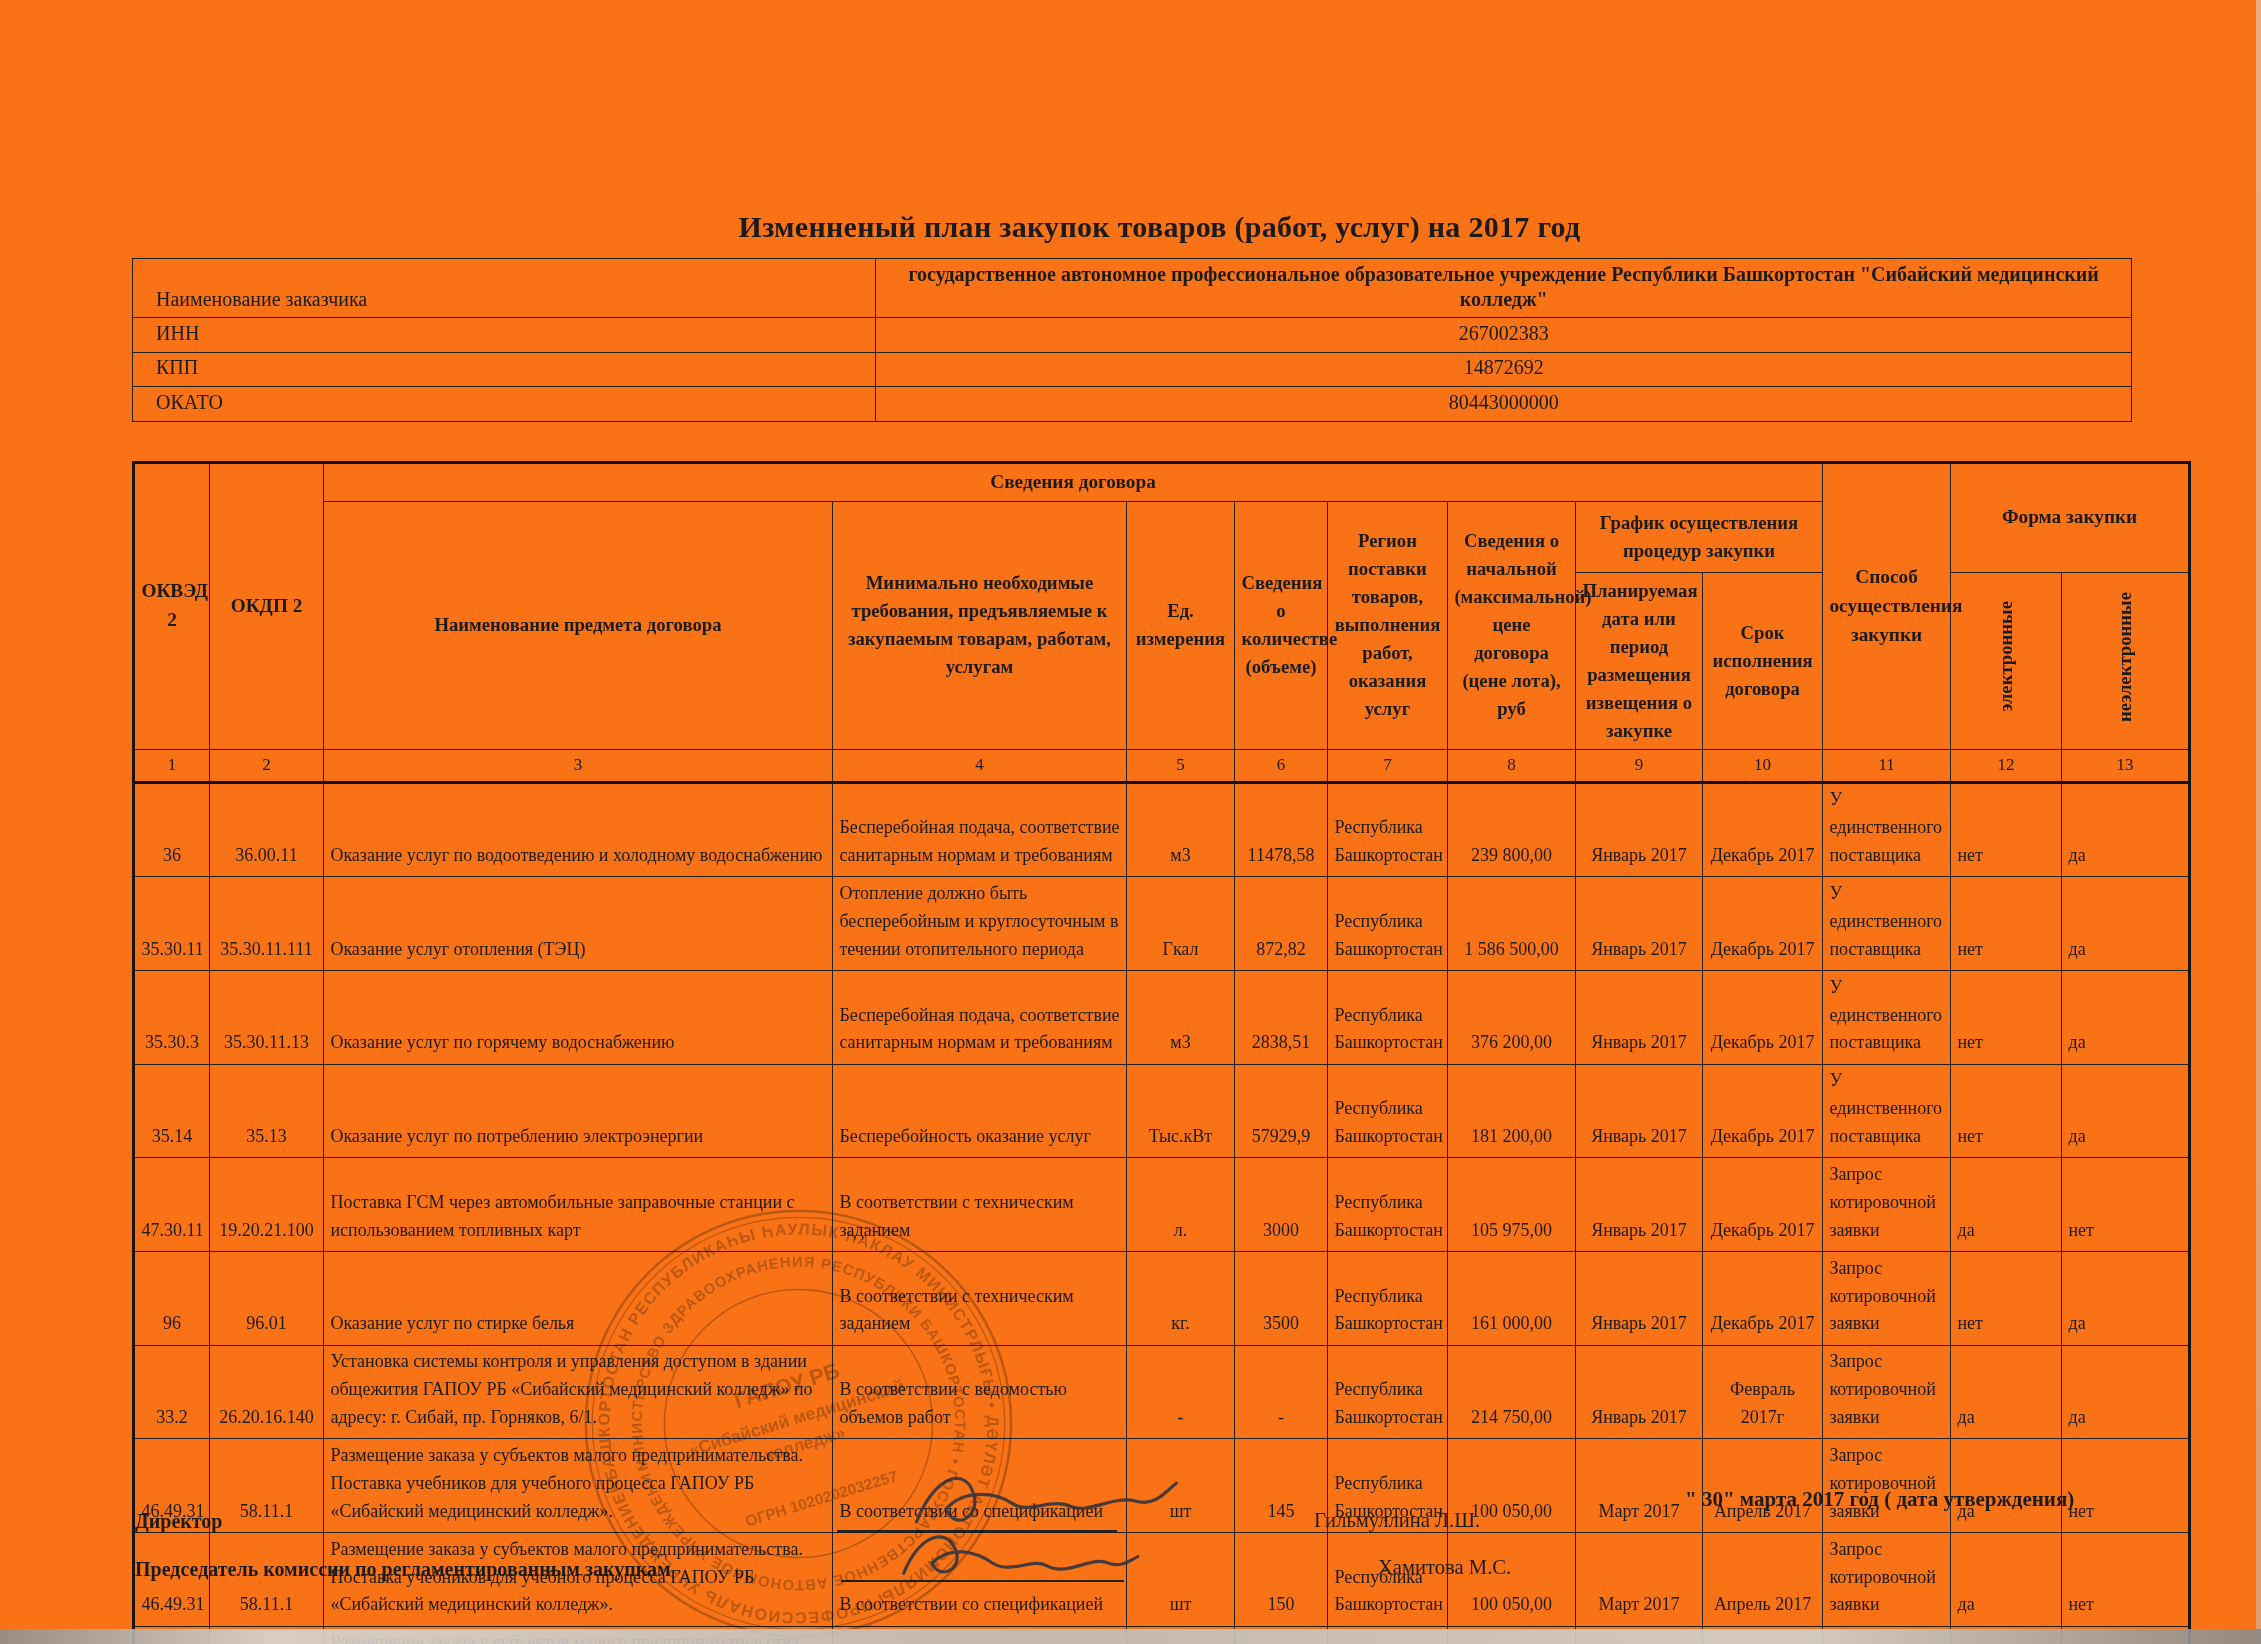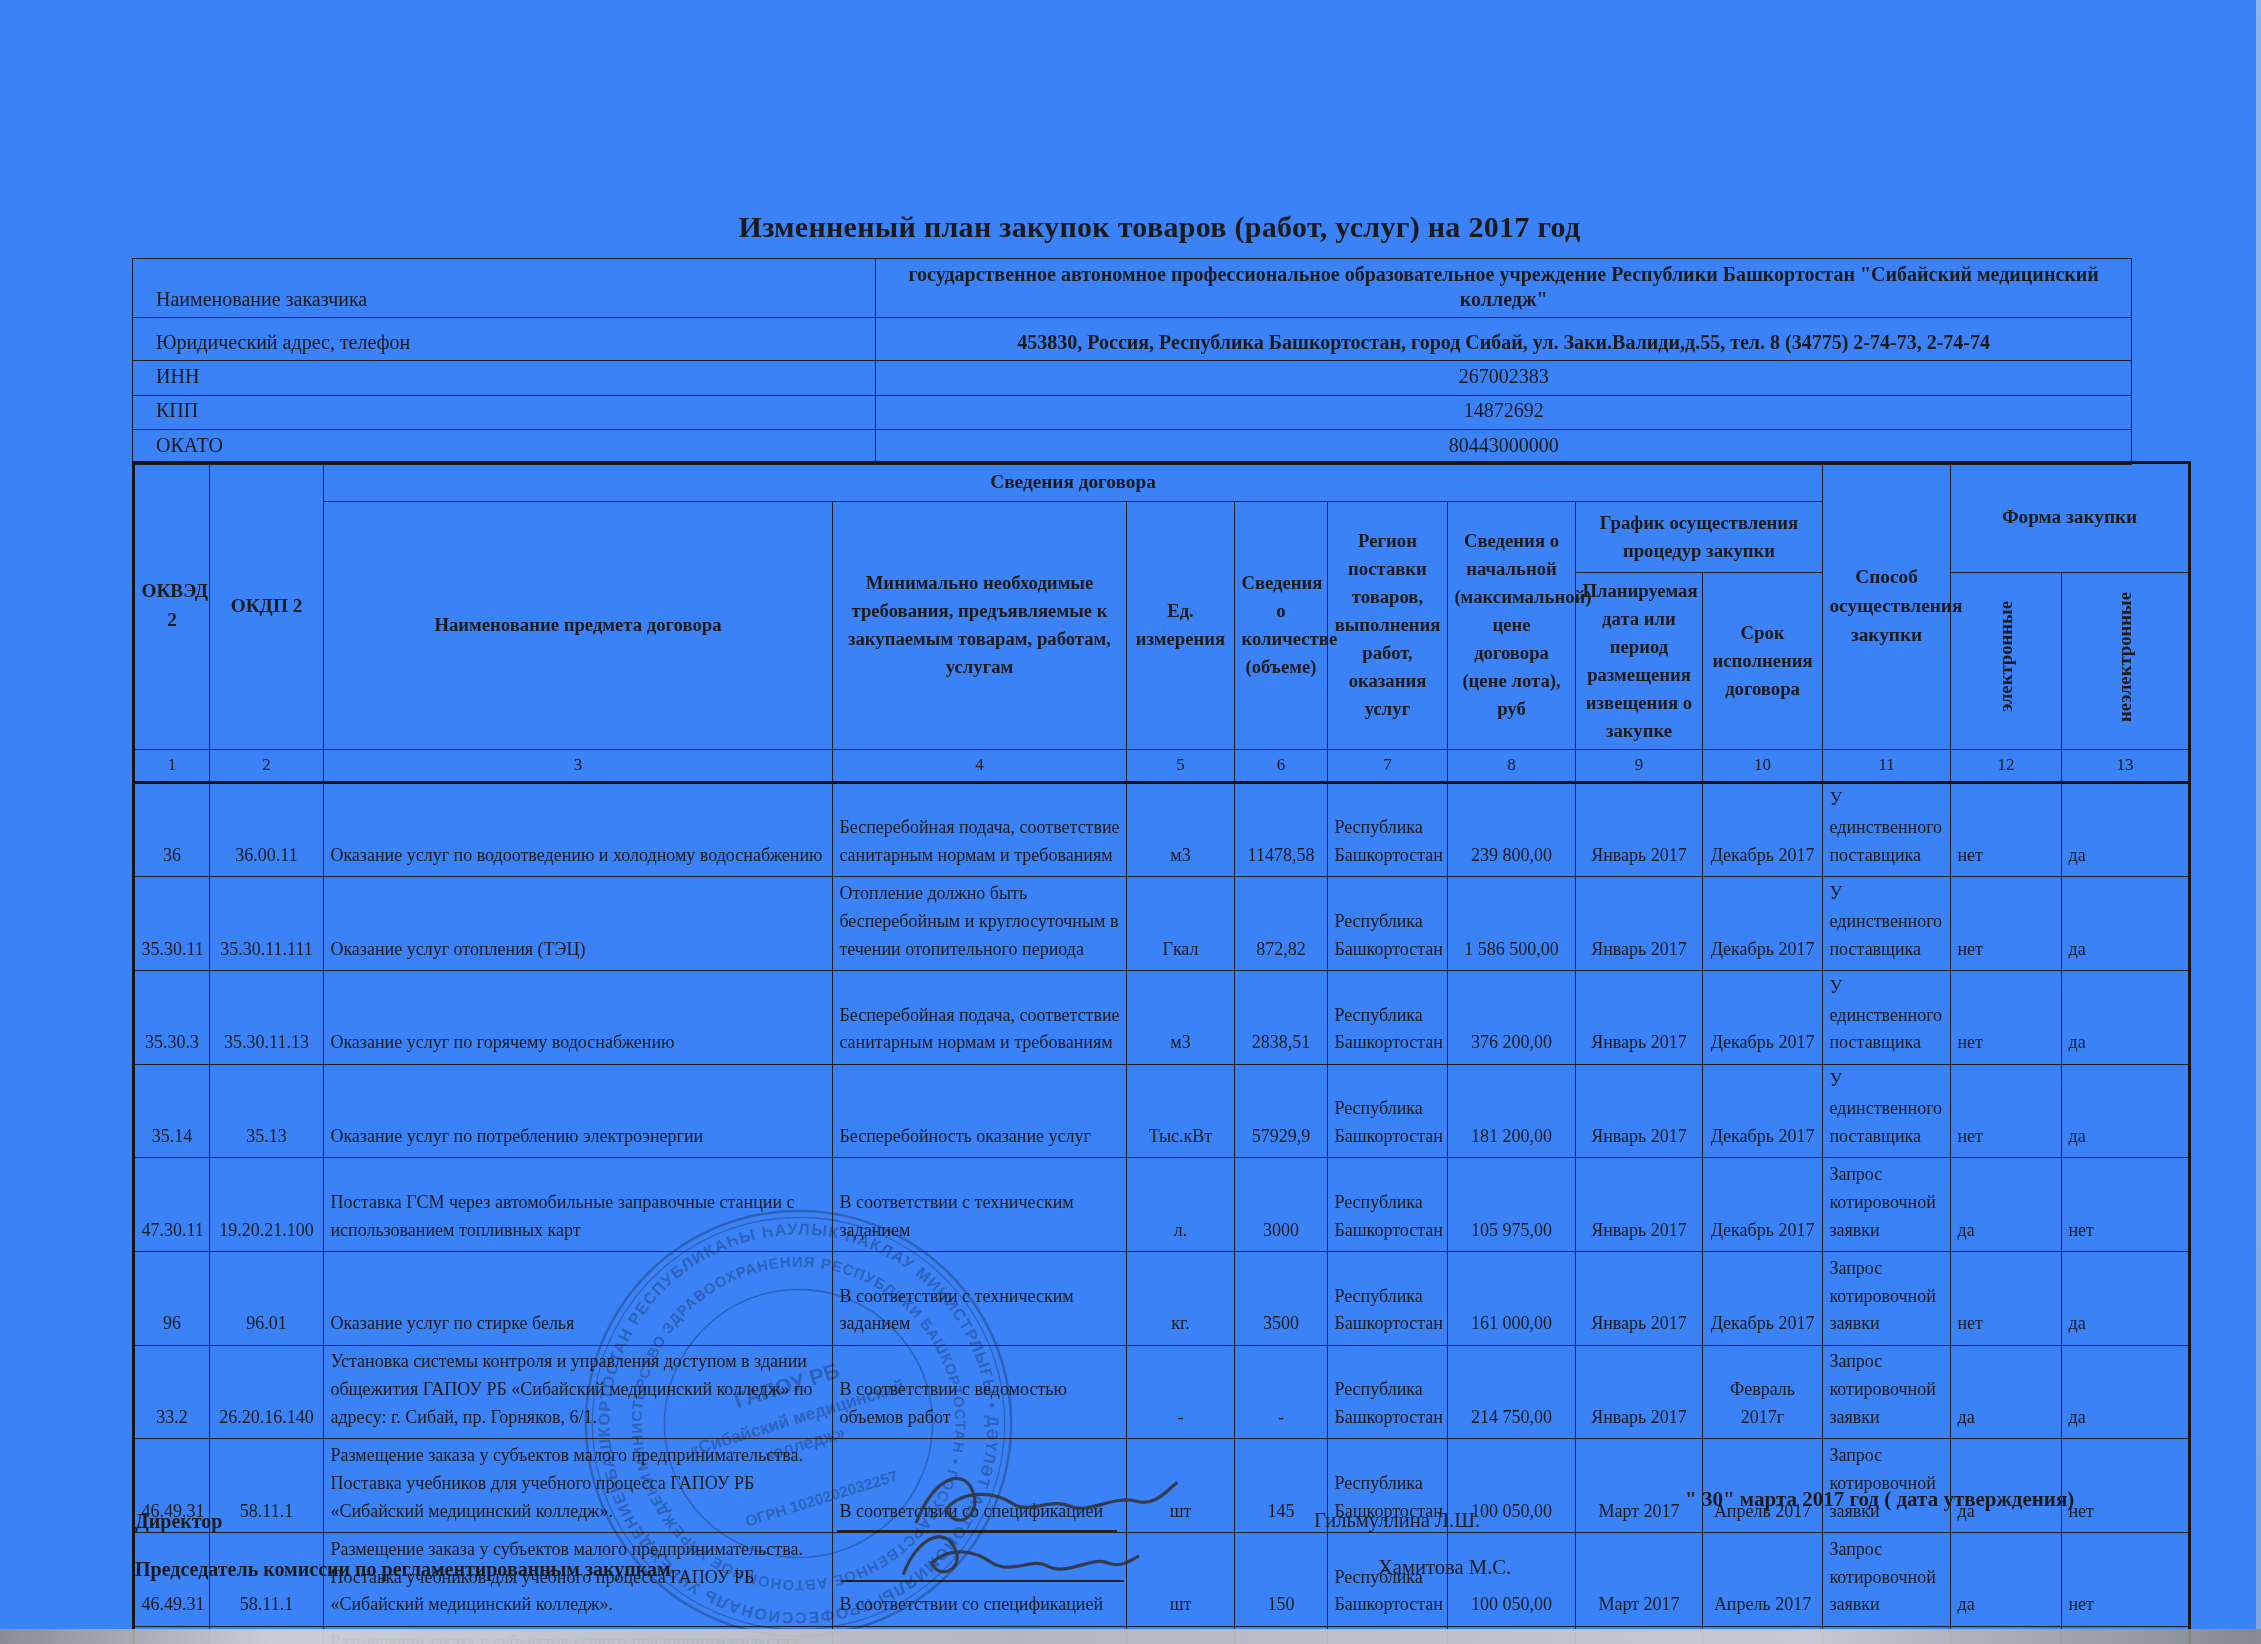--- a/index.html
+++ b/index.html
@@ -1,18 +1,18 @@
 <!DOCTYPE html>
 <html style="font-size:10.3px"><head>
 <meta charset="utf-8">
 <style>
   html,body { margin:0; padding:0; background:#e9e9e7; }
   .page {
     position:relative; width:2261px; height:1644px; margin:0 auto;
-    background:#3b82f6; color:#1b1b1b;
+    background:#f97316; color:#1b1b1b;
     font-family:"Liberation Serif", serif; overflow:hidden;
   }
   
   .doc-title {
     position:absolute; left:132px; top:210px; width:2055px;
     text-align:center; font-size:30px; font-weight:bold; letter-spacing:0.3px;
   }
   
   table { border-collapse:collapse; table-layout:fixed; }
   .info-table { position:absolute; left:132px; top:258px; width:2000px; }
@@ -53,24 +53,20 @@
 
 <div class="page">
 
   <div class="doc-title">Изменненый план закупок товаров (работ, услуг) на 2017 год</div>
 
   <table class="info-table">
     <tbody>
       <tr class="ib" style="height:43px">
         <td class="ilabel">Наименование заказчика</td>
         <td class="ivalue">государственное автономное профессиональное образовательное учреждение Республики Башкортостан "Сибайский медицинский колледж"</td>
-      </tr>
-      <tr class="ib" style="height:43px">
-        <td class="ilabel">Юридический адрес, телефон</td>
-        <td class="ivalue">453830, Россия, Республика Башкортостан, город Сибай, ул. Заки.Валиди,д.55, тел. 8 (34775) 2-74-73, 2-74-74</td>
       </tr>
       <tr style="height:30px">
         <td class="ilabel">ИНН</td>
         <td class="ivalue">267002383</td>
       </tr>
       <tr style="height:30px">
         <td class="ilabel">КПП</td>
         <td class="ivalue">14872692</td>
       </tr>
       <tr style="height:28px">

